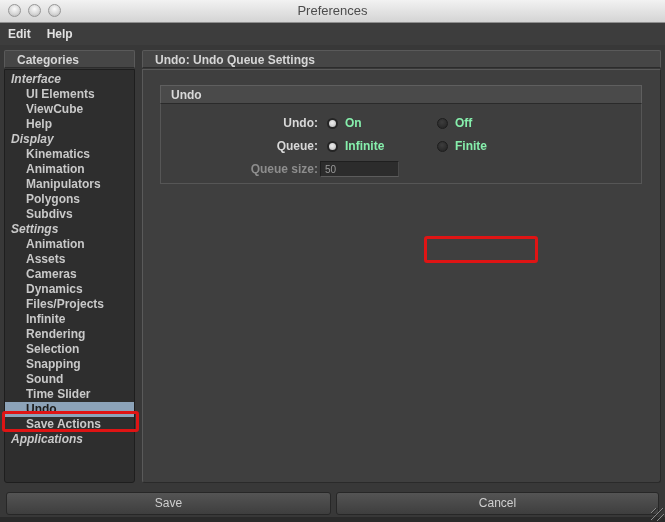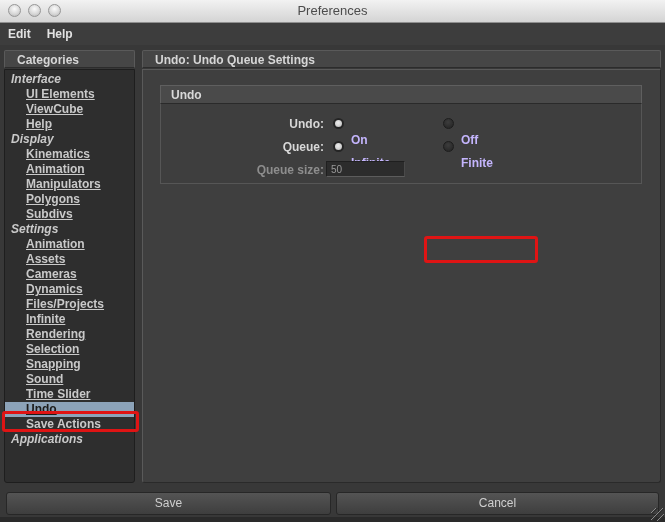--- a/index.html
+++ b/index.html
@@ -48,53 +48,53 @@
 
   
   .sidebar-list{
     position:absolute;left:4px;top:69px;width:131px;height:414px;
     background:var(--sidebar_bg);
     border:1px solid #1e1e1e;box-sizing:border-box;border-radius:0 0 3px 3px;
     padding-top:2px;
   }
   .cat-item{height:15px;line-height:15px;font-size:12px;font-weight:bold;color:#c9c9c9;white-space:nowrap;}
   .cat-item.lvl0{padding-left:6px;font-style:italic;}
-  .cat-item.lvl1{padding-left:21px;text-decoration:underline;}
+  .cat-item.lvl1{padding-left:21px;}
   .cat-item.selected{background:var(--selection);color:#1c1c1c;}
 
   
   .main-panel{
     position:absolute;left:142px;top:69px;width:519px;height:414px;
     background:var(--panel_bg);
     border:1px solid #5a5a5a;border-bottom-color:#2a2a2a;border-right-color:#2a2a2a;
     box-sizing:border-box;border-radius:0 0 3px 3px;
   }
   .group-header{
     position:absolute;left:160px;top:85px;width:482px;height:18px;line-height:18px;
     background:var(--group_header_bg);
     border:1px solid #5f5f5f;border-bottom:none;box-sizing:border-box;
     color:#d9d9d9;font-size:12px;font-weight:bold;padding-left:10px;
   }
   .group-content{
     position:absolute;left:160px;top:103px;width:482px;height:81px;
     background:var(--group_bg);
     border:1px solid #565656;border-top-color:#2a2a2a;box-sizing:border-box;
   }
-  .form-row{position:absolute;left:18px;height:15px;display:flex;align-items:center;}
+  .form-row{position:absolute;left:12px;height:15px;display:flex;align-items:flex-start;}
   .row-label{
     display:inline-block;width:150px;text-align:right;
     font-size:12px;font-weight:bold;color:#d8d8d8;padding-right:5px;box-sizing:border-box;
   }
   .row-label.disabled{color:#8d8d8d;}
   .radio{
     width:11px;height:11px;border-radius:50%;box-sizing:border-box;flex:none;
   }
   .radio.on{background:radial-gradient(circle at 45% 40%, #ededed 0%, #cfcfcf 60%, #9a9a9a 100%);border:2px solid #252525;}
   .radio.off{background:radial-gradient(circle at 45% 35%, #3d3d3d 0%, #2a2a2a 70%);border:1px solid #1d1d1d;}
-  .radio-label{font-size:12px;font-weight:bold;color:#c4b5fd;margin-left:7px;margin-top:32px;}
+  .radio-label{font-size:12px;font-weight:bold;color:#86efac;margin-left:7px;}
   .opt{display:flex;align-items:center;}
   .queue-input{
     position:absolute;left:147px;top:-1px;width:79px;height:16px;
     background:#2c2c2c;color:#9a9a9a;font-size:10px;
     border:1px solid #1f1f1f;border-bottom-color:#5c5c5c;border-right-color:#4a4a4a;
     box-sizing:border-box;padding:0 4px;font-family:"Liberation Sans","DejaVu Sans",sans-serif;
   }
 
   
   .annotation{position:absolute;border:3px solid var(--annotation);border-radius:3px;box-sizing:border-box;pointer-events:none;}

